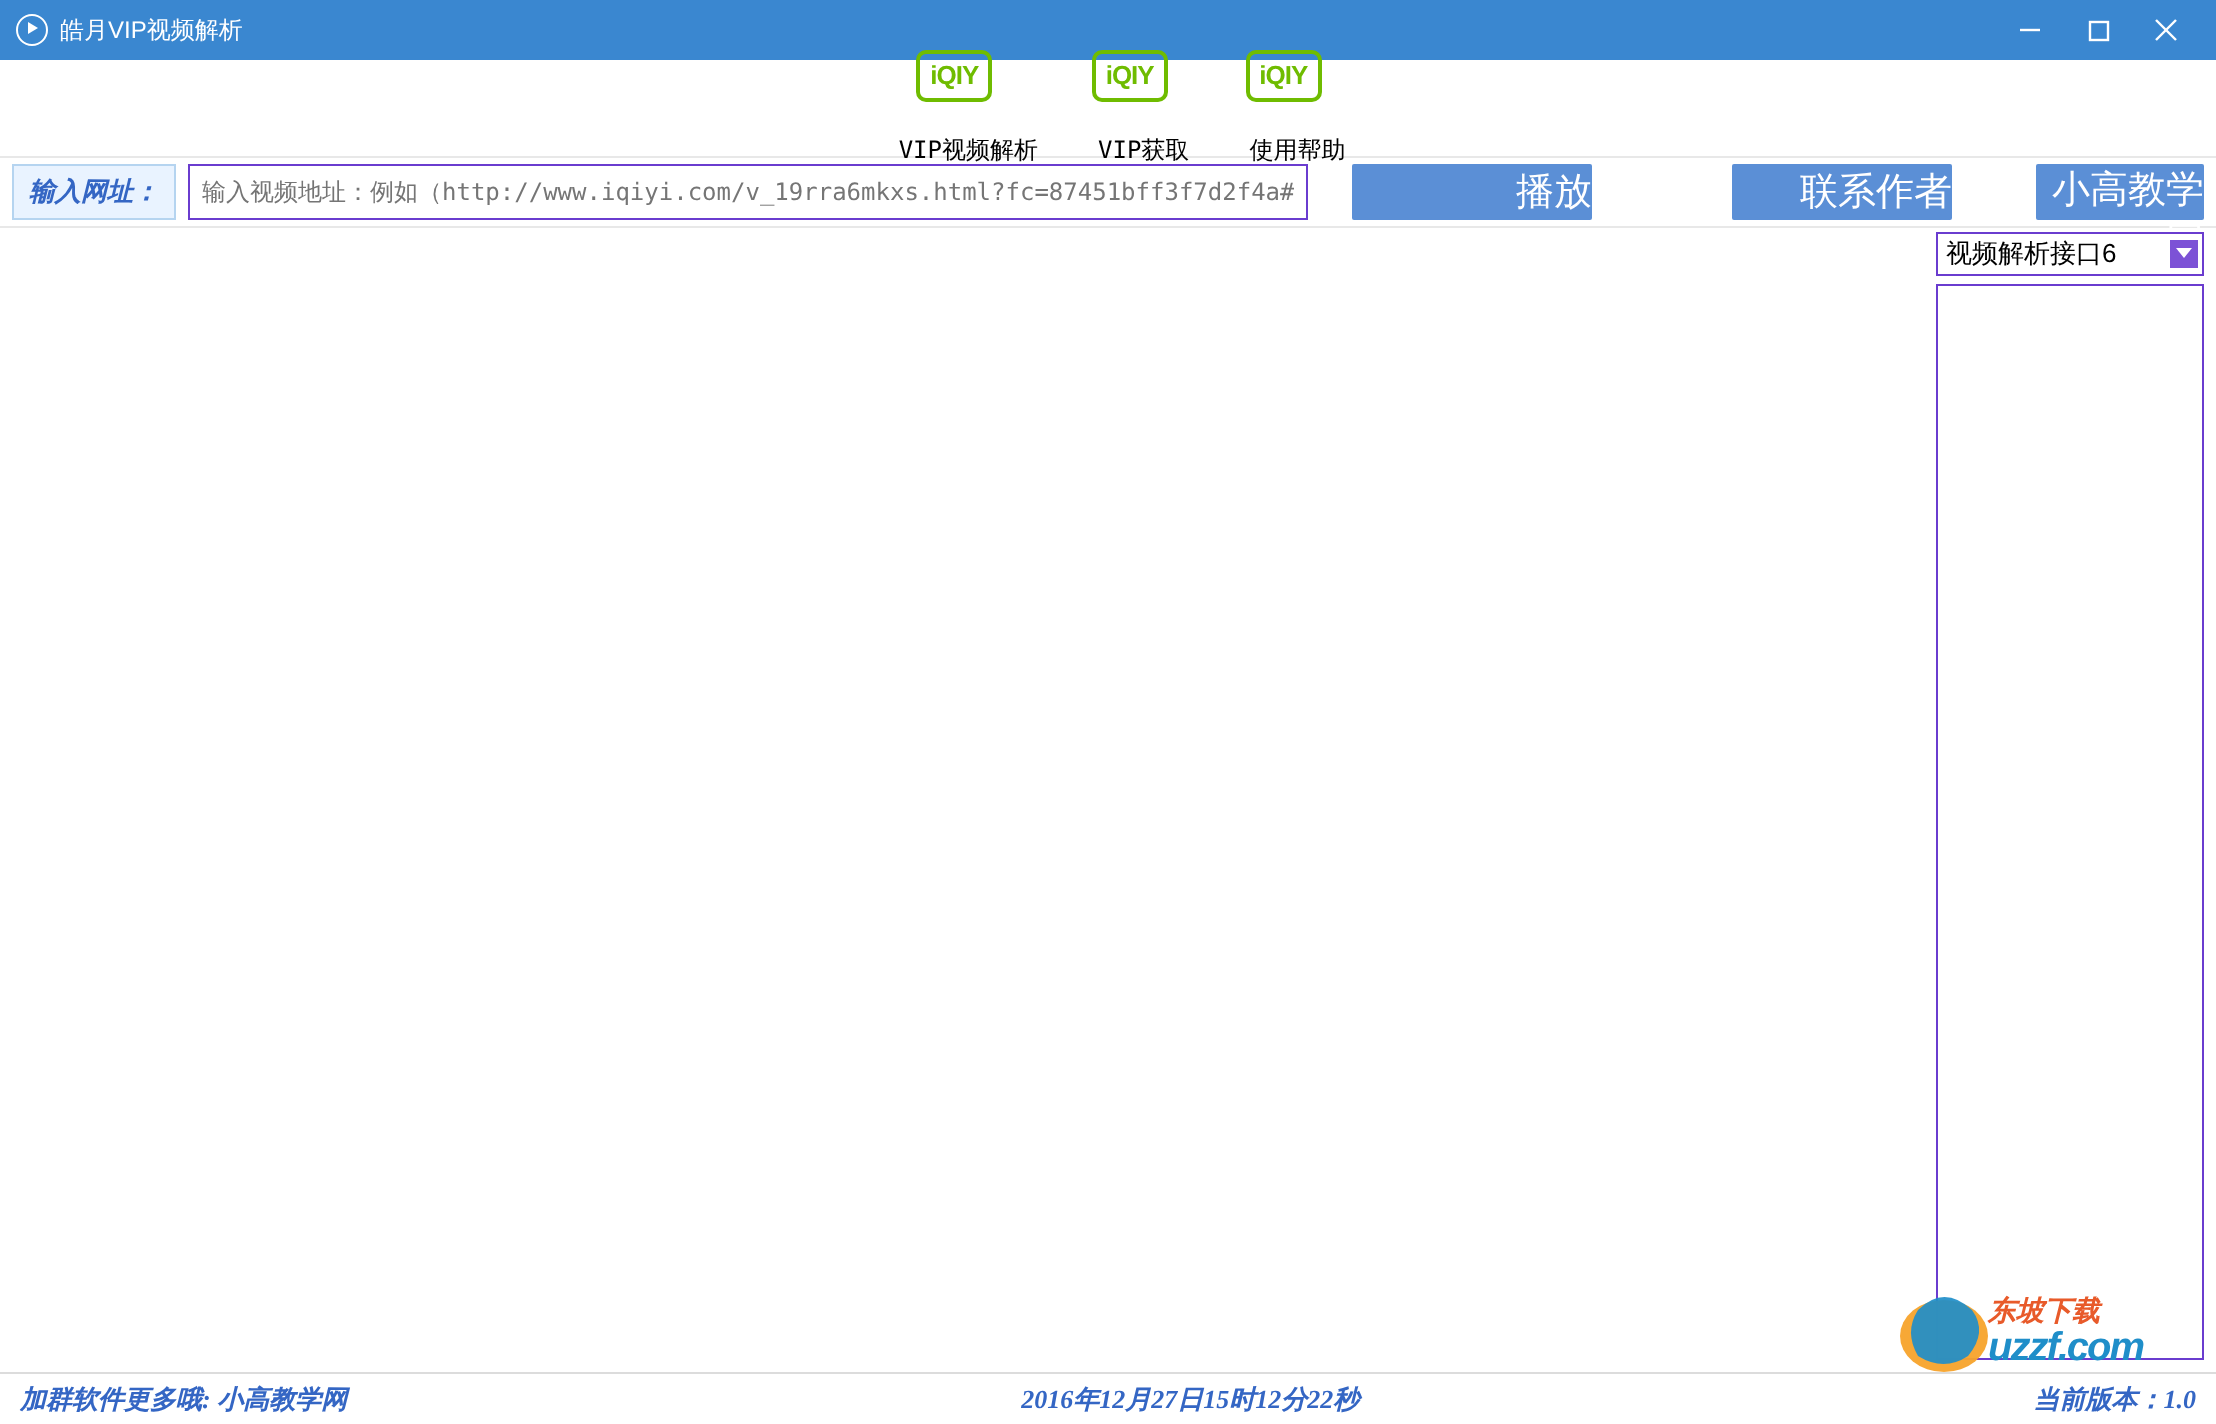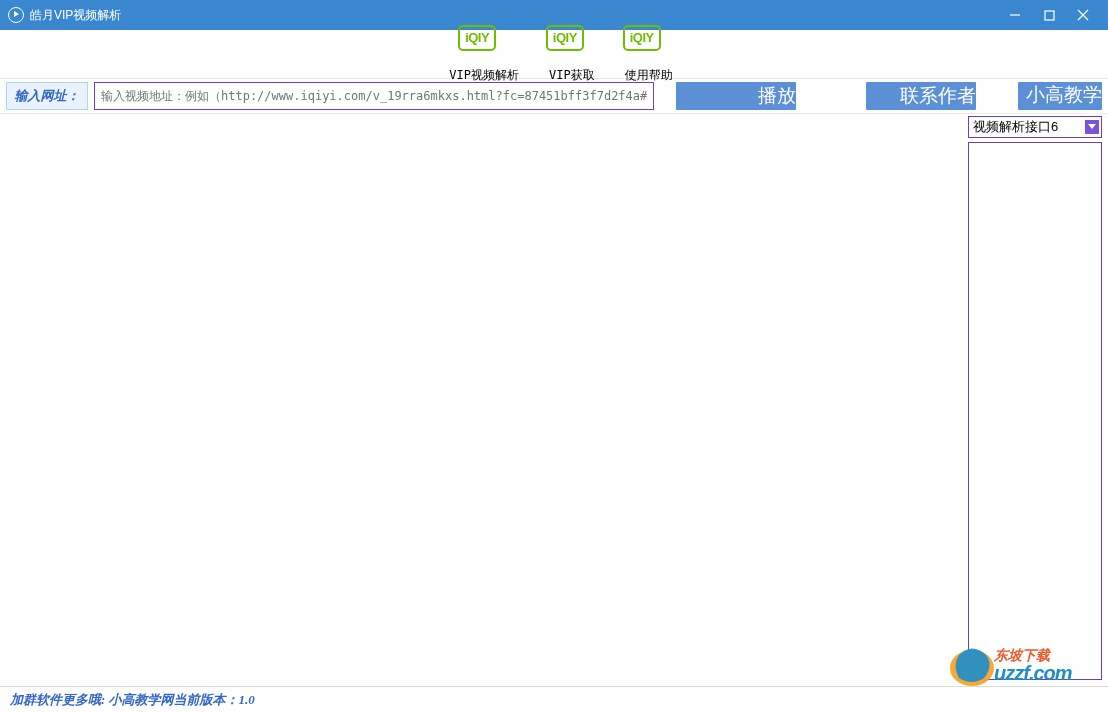--- a/index.html
+++ b/index.html
@@ -274,20 +274,21 @@
     </div>
     <div class="list-box"></div>
   </div>
 </div>
 
 <div class="statusbar">
   <div class="status-left">
     <span>加群软件更多哦:</span>
     <span class="status-link">小高教学网</span>
   </div>
+  <div class="status-center">2016年12月27日15时12分22秒</div>
   <div class="status-right">
     <span>当前版本：</span><span>1.0</span>
   </div>
 </div>
 
 <svg class="watermark" viewBox="0 0 160 50">
   <ellipse cx="28" cy="28" rx="22" ry="18" fill="#f7a32b" opacity="0.95"></ellipse>
   <path d="M15 15 Q28 2 42 15 Q50 26 40 38 Q28 46 15 38 Q8 26 15 15 Z" fill="#1f8ec9" opacity="0.92"></path>
   <text x="50" y="20" font-family="Arial" font-size="14" font-weight="bold" fill="#e85a2a" font-style="italic" id="wm1">东坡下载</text>
   <text x="50" y="40" font-family="Arial Black, Arial" font-size="20" font-weight="900" fill="#1f8ec9" font-style="italic" letter-spacing="-1" id="wm2">uzzf.com</text>

